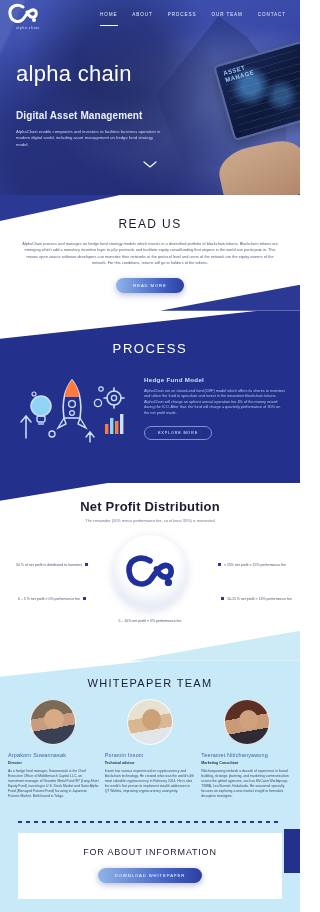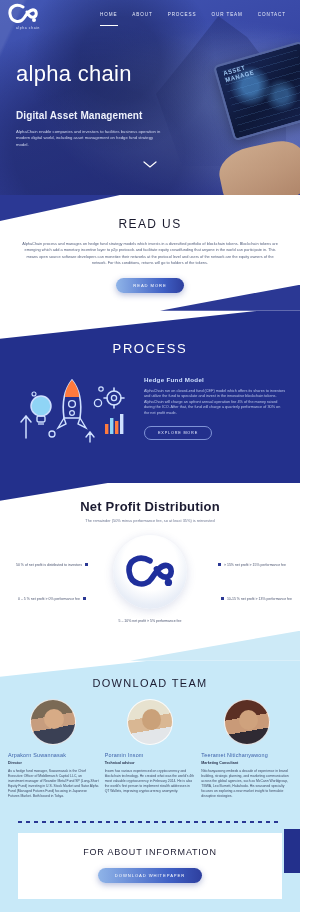--- a/index.html
+++ b/index.html
@@ -401,21 +401,21 @@
         <span>10-15 % net profit &gt; 13% performance fee</span>
       </div>
       <div class="npd-label lbl-b">
         <span>5 – 10% net profit &gt; 5% performance fee</span>
       </div>
     </div>
   </section>
 
   <section class="team">
     <div class="team-wedge"></div>
-    <h2 class="team-title">DOWNLOAD TEAM</h2>
+    <h2 class="team-title">WHITEPAPER TEAM</h2>
     <div class="team-row">
       <div class="member">
         <div class="avatar av1"></div>
         <div class="m-name">Arpakorn Suwannasak</div>
         <div class="m-role">Director</div>
         <div class="m-bio">As a hedge fund manager, Suwannasak is the Chief Executive Officer of Middlemarch Capital LLC, an investment manager of Reander Metal Fund SP (Long-Short Equity Fund) investing in U.S. Stock Market and Sator Alpha Fund (Managed Futures Fund) focusing in Japanese Futures Market. Both based in Tokyo.</div>
       </div>
       <div class="member">
         <div class="avatar av2"></div>
         <div class="m-name">Poramin Insom</div>

